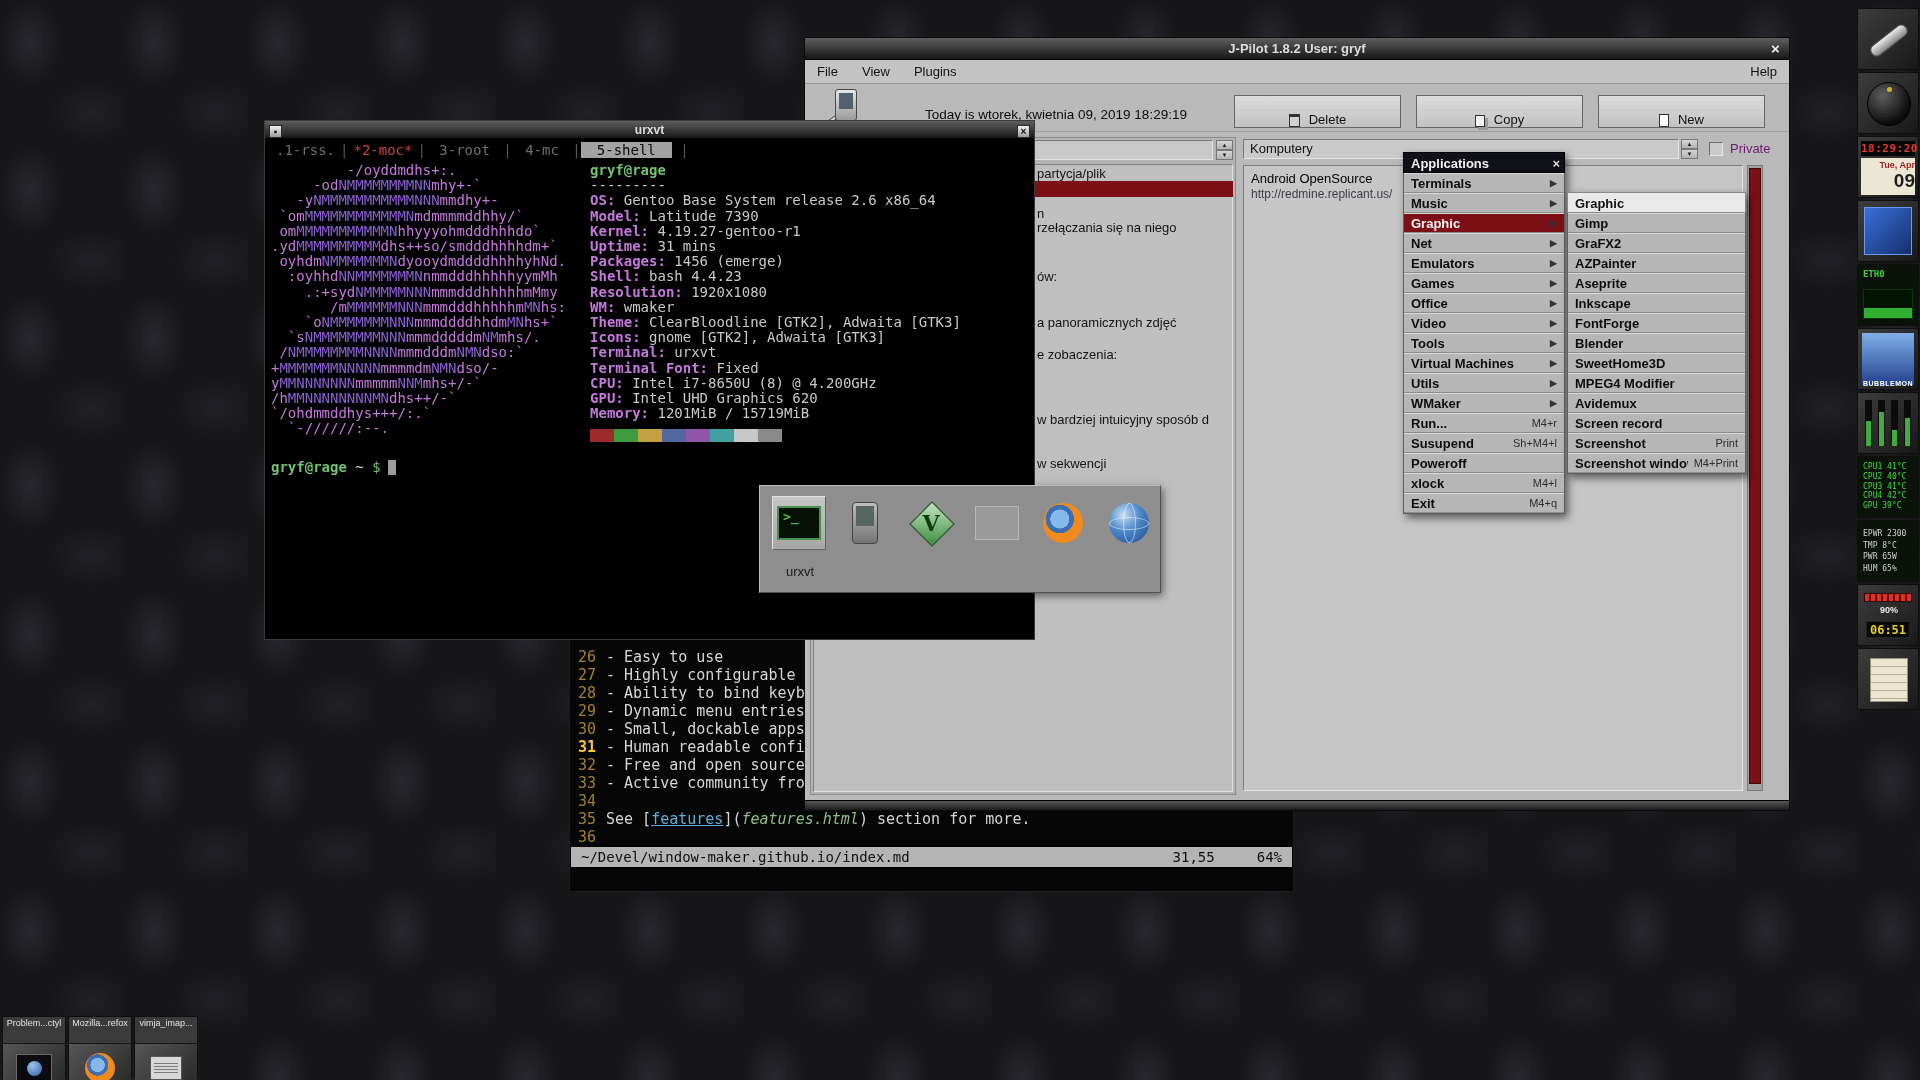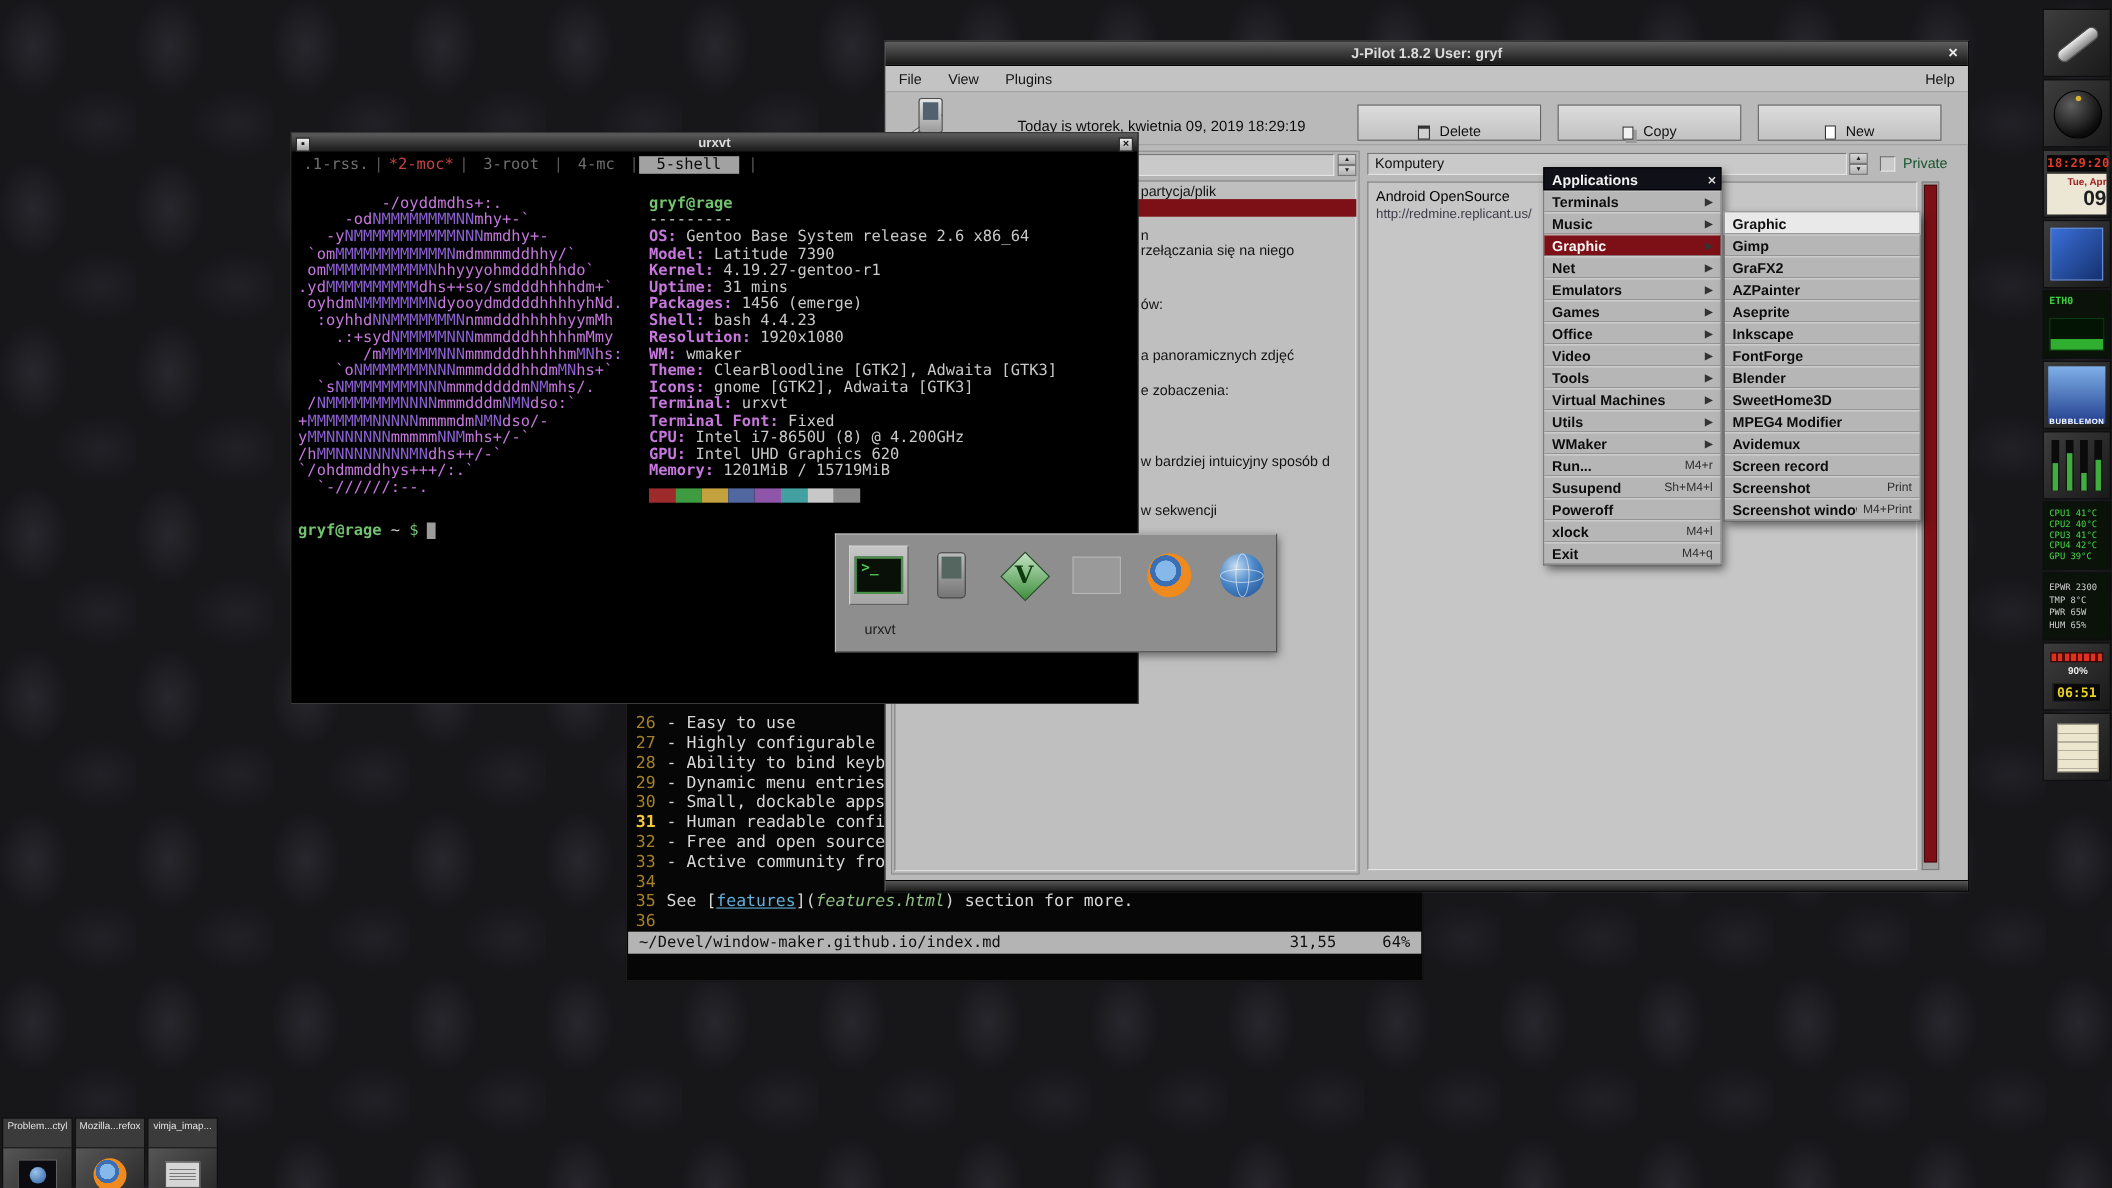--- a/index.html
+++ b/index.html
@@ -53,21 +53,21 @@
 .jp-combo{position:absolute;left:2px;top:2px;height:20px;background:#c9c9c9;border:1px solid;border-color:#777 #e4e4e4 #e4e4e4 #777;
  font-size:13px;line-height:18px;padding-left:6px;color:#111}
 .jp-spin{position:absolute;width:17px;height:20px;display:flex;flex-direction:column}
 .jp-spin span{flex:1;background:linear-gradient(#d6d6d6,#b2b2b2);border:1px solid #777;font-size:6px;line-height:8px;text-align:center;color:#222}
 .jp-listarea{position:absolute;left:2px;top:26px;right:2px;bottom:2px;background:#bfbfbf;border:1px solid;border-color:#7e7e7e #e2e2e2 #e2e2e2 #7e7e7e}
 .jp-redrow{position:absolute;left:2px;top:43px;right:2px;height:16px;background:#7c1016;z-index:2}
 .jp-frag{position:absolute;left:226px;font-size:13px;color:#141414;white-space:nowrap;z-index:3}
 .jp-right{position:absolute;left:436px;top:5px;width:540px;bottom:5px}
 .jp-right .jp-combo{width:436px}
 .jp-check{position:absolute;left:468px;top:5px;width:14px;height:14px;background:#cacaca;border:1px solid;border-color:#6f6f6f #e6e6e6 #e6e6e6 #6f6f6f}
-.jp-private{position:absolute;left:489px;top:4px;font-size:13px;color:#14532d}
+.jp-private{position:absolute;left:489px;top:4px;font-size:13px;color:#701a75}
 .jp-list2{position:absolute;left:2px;top:28px;width:500px;bottom:4px;background:#c6c6c6;border:1px solid;border-color:#7e7e7e #e4e4e4 #e4e4e4 #7e7e7e}
 .jp-entry1{font-size:13px;color:#000;padding:5px 0 0 7px}
 .jp-entry2{font-size:12px;color:#3c3c48;padding:1px 0 0 7px}
 .jp-scroll{position:absolute;left:506px;top:28px;width:16px;bottom:4px;background:#a2a2a2;border:1px solid #7a7a7a}
 .jp-thumb{position:absolute;left:1px;right:1px;top:2px;bottom:6px;background:#7c1016;border:1px solid #47080c}
 .jp-resize{position:absolute;left:0;right:0;bottom:0;height:10px;background:linear-gradient(#555,#1c1c1c);border-top:1px solid #000}
 
 
 .wm-menu{position:absolute;z-index:30;box-shadow:3px 4px 8px rgba(0,0,0,.55)}
 .wm-title{height:21px;background:#101018;color:#f2f2f2;font-size:13px;font-weight:bold;line-height:21px;
@@ -85,21 +85,21 @@
 
 .term{left:264px;top:120px;width:771px;height:520px;background:#000;border:1px solid #3a3a3a;z-index:40}
 .term .titlebar{height:18px;font-size:12px}
 .term-body{position:absolute;top:19px;left:0;right:0;bottom:0;background:#000;padding:3px 6px;
  font-family:"DejaVu Sans Mono",monospace;font-size:14px;line-height:15.2px;color:#c8c8c8}
 .tabs{height:17px;white-space:pre}
 .t-dim{color:#6f6f6f;padding:0 5px}
 .t-alert{color:#c64242;padding:0 5px}
 .t-active{color:#0a0a0a;background:#a2a2a2;padding:0 16px}
 .t-sep{color:#575757}
-.fetch{display:flex;margin-top:18px}
+.fetch{display:flex;margin-top:3px}
 .ascii{color:#c678dd;white-space:pre;font-family:inherit}
 .art-core{color:#8a5fd0}
 .fetch-col{margin-left:24px}
 .fetch-title{color:#72c26f;font-weight:bold}
 .fetch-sep{color:#cfcfcf}
 .fetch-label{color:#c678dd;font-weight:bold}
 .fetch-value{color:#c9c9c9}
 .palette{display:flex;margin-top:8px}
 .pal{width:24px;height:13px;display:inline-block}
 .prompt{margin-top:18px}

